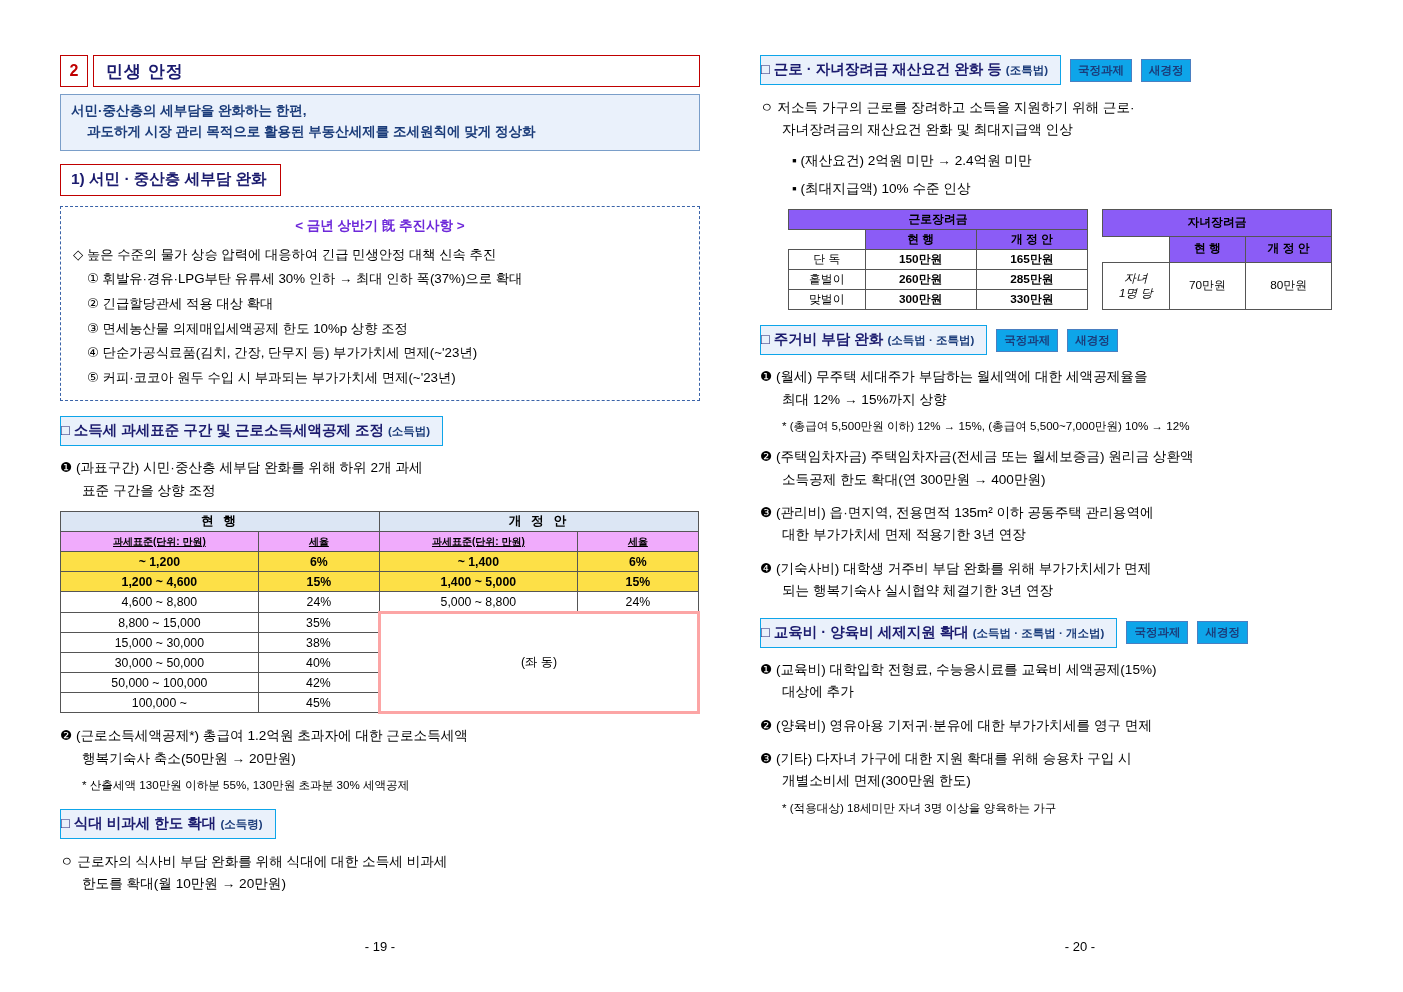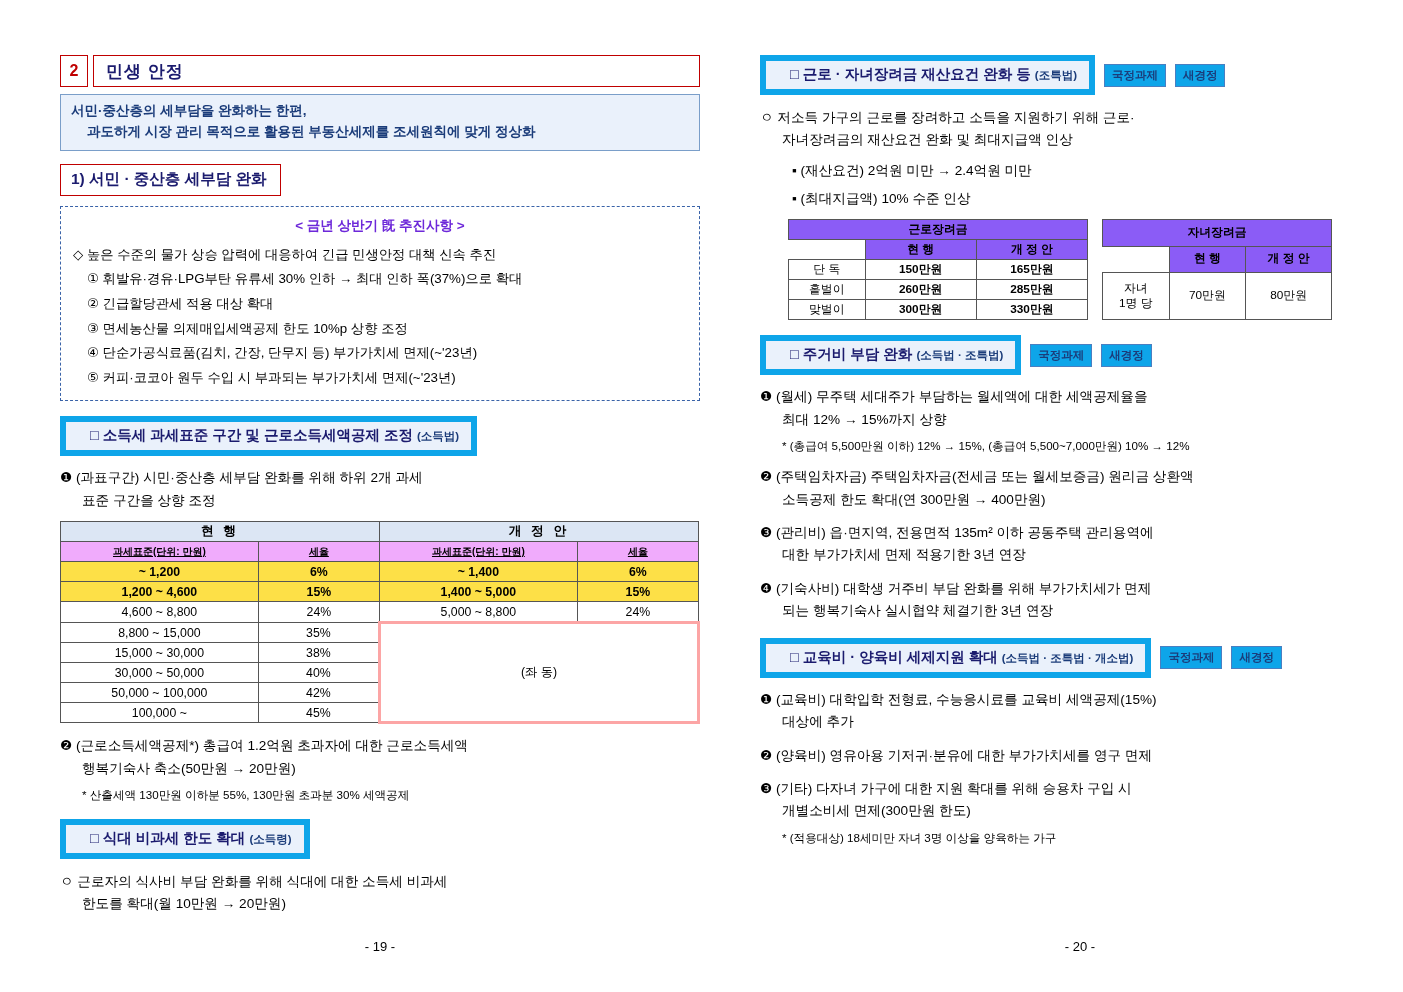--- a/index.html
+++ b/index.html
@@ -42,22 +42,22 @@
   
   .dashed-box{
     margin-top:10px;border:1px dashed #3a63a8;padding:7px 12px 10px 12px;font-size:13.3px;line-height:1.85;
   }
   .dashed-title{text-align:center;font-weight:bold;color:#6d28d9;font-size:13.5px;margin-bottom:4px;}
   .dashed-box .d-line{white-space:nowrap;}
   .ind1{padding-left:14px;}
 
   
   .sq-head{
-    margin-top:15px;display:inline-block;border:6px solid #0ea5e9;background:#eaf1fb;
-    padding:4px 12px 5px 24px;font-size:14.5px;font-weight:bold;color:#1b1b6e;
+    margin-top:15px;display:inline-block;border:1px solid #0ea5e9;background:#eaf1fb;
+    padding:4px 12px 5px 0;font-size:14.5px;font-weight:bold;color:#1b1b6e;
   }
   .sq-head .law{font-size:11.5px;font-weight:bold;color:#1b3c7a;}
 
   .para{margin-top:11px;font-size:13.6px;line-height:1.65;}
   .hang{padding-left:22px;text-indent:-22px;}
   .hang2{padding-left:22px;}
   .note{font-size:11.6px;margin-top:6px;padding-left:22px;line-height:1.55;}
   .o-item{padding-left:18px;text-indent:-18px;font-size:13.6px;line-height:1.7;}
   .b{font-weight:bold;}
 
@@ -245,21 +245,21 @@
       <tbody>
           <tr>
         <td class="hdr" colspan="3">자녀장려금</td>
       </tr>
       <tr>
         <td style="width:60px;border-top:none;border-left:none;">&nbsp;</td>
         <td class="hdr">현    행</td>
         <td class="hdr">개 정 안</td>
       </tr>
       <tr>
-        <td style="line-height:1.25;padding:3px 9px;">
+        <td style="line-height:1.25;padding:3px 9px;font-style:italic;">
           <span>자녀</span><br>
           <span>1명 당</span>
         </td>
         <td>70만원</td>
         <td>80만원</td>
       </tr>
     </tbody>
       </table>
   </div>
 

